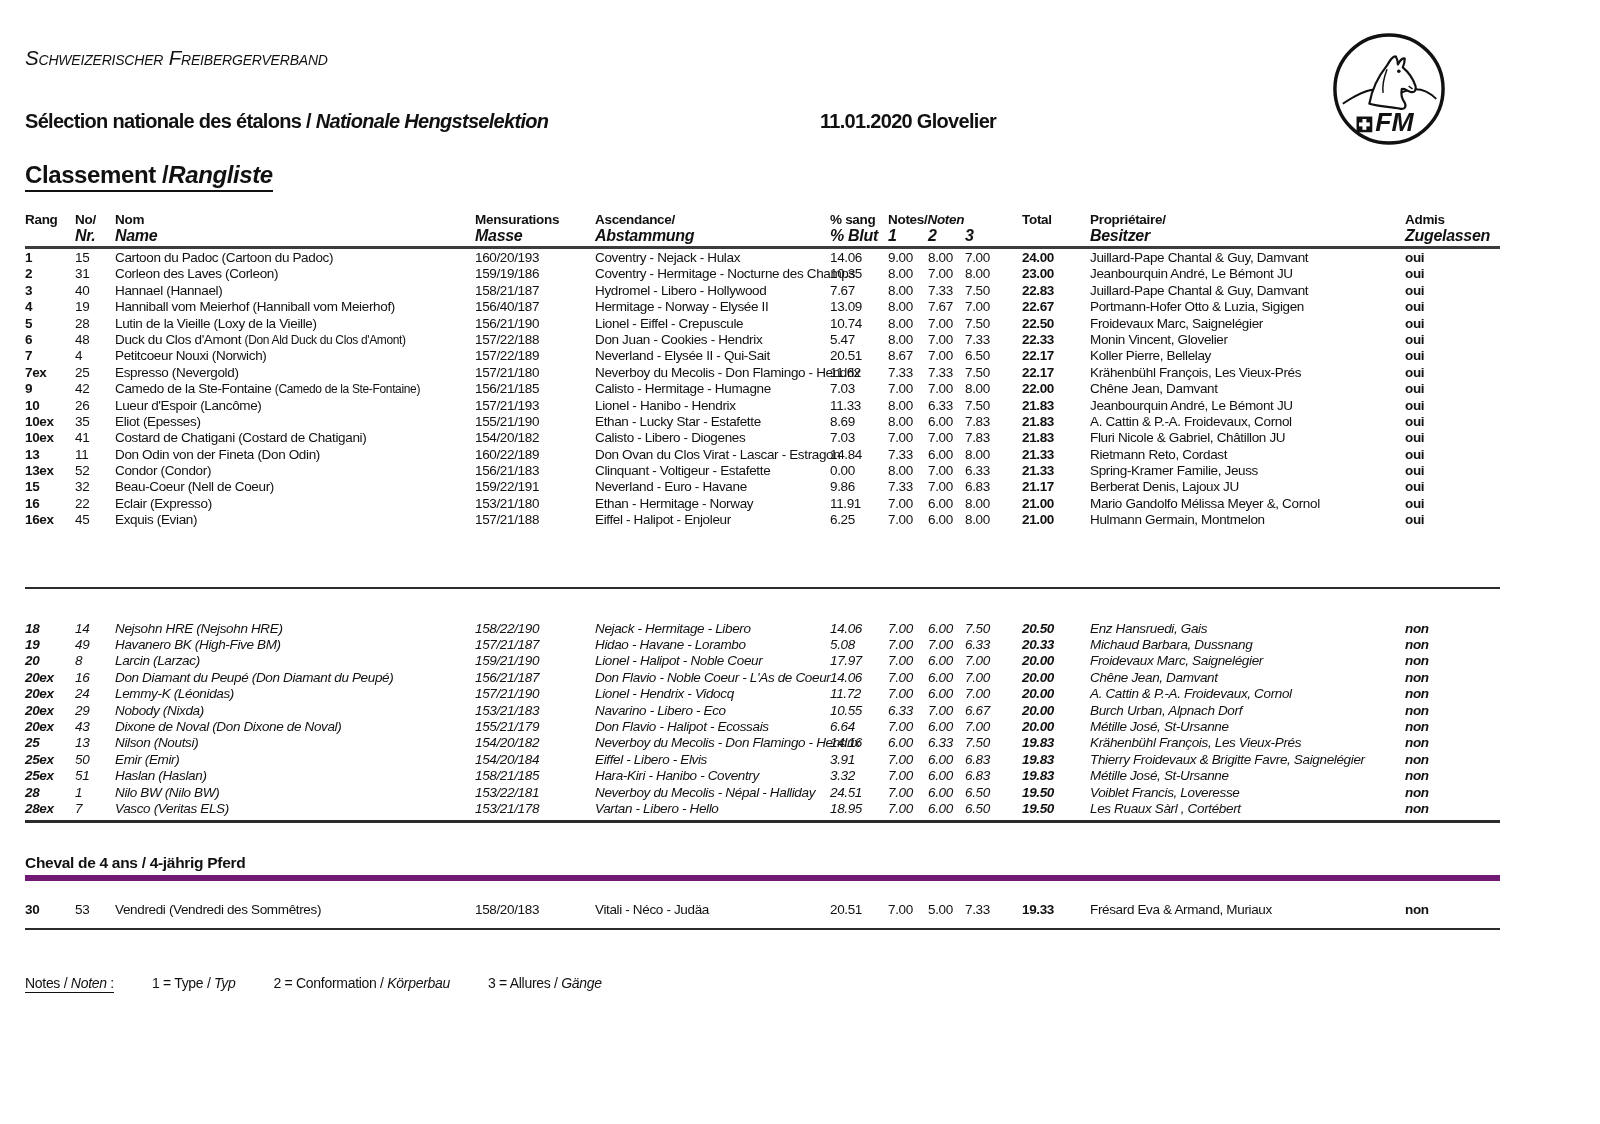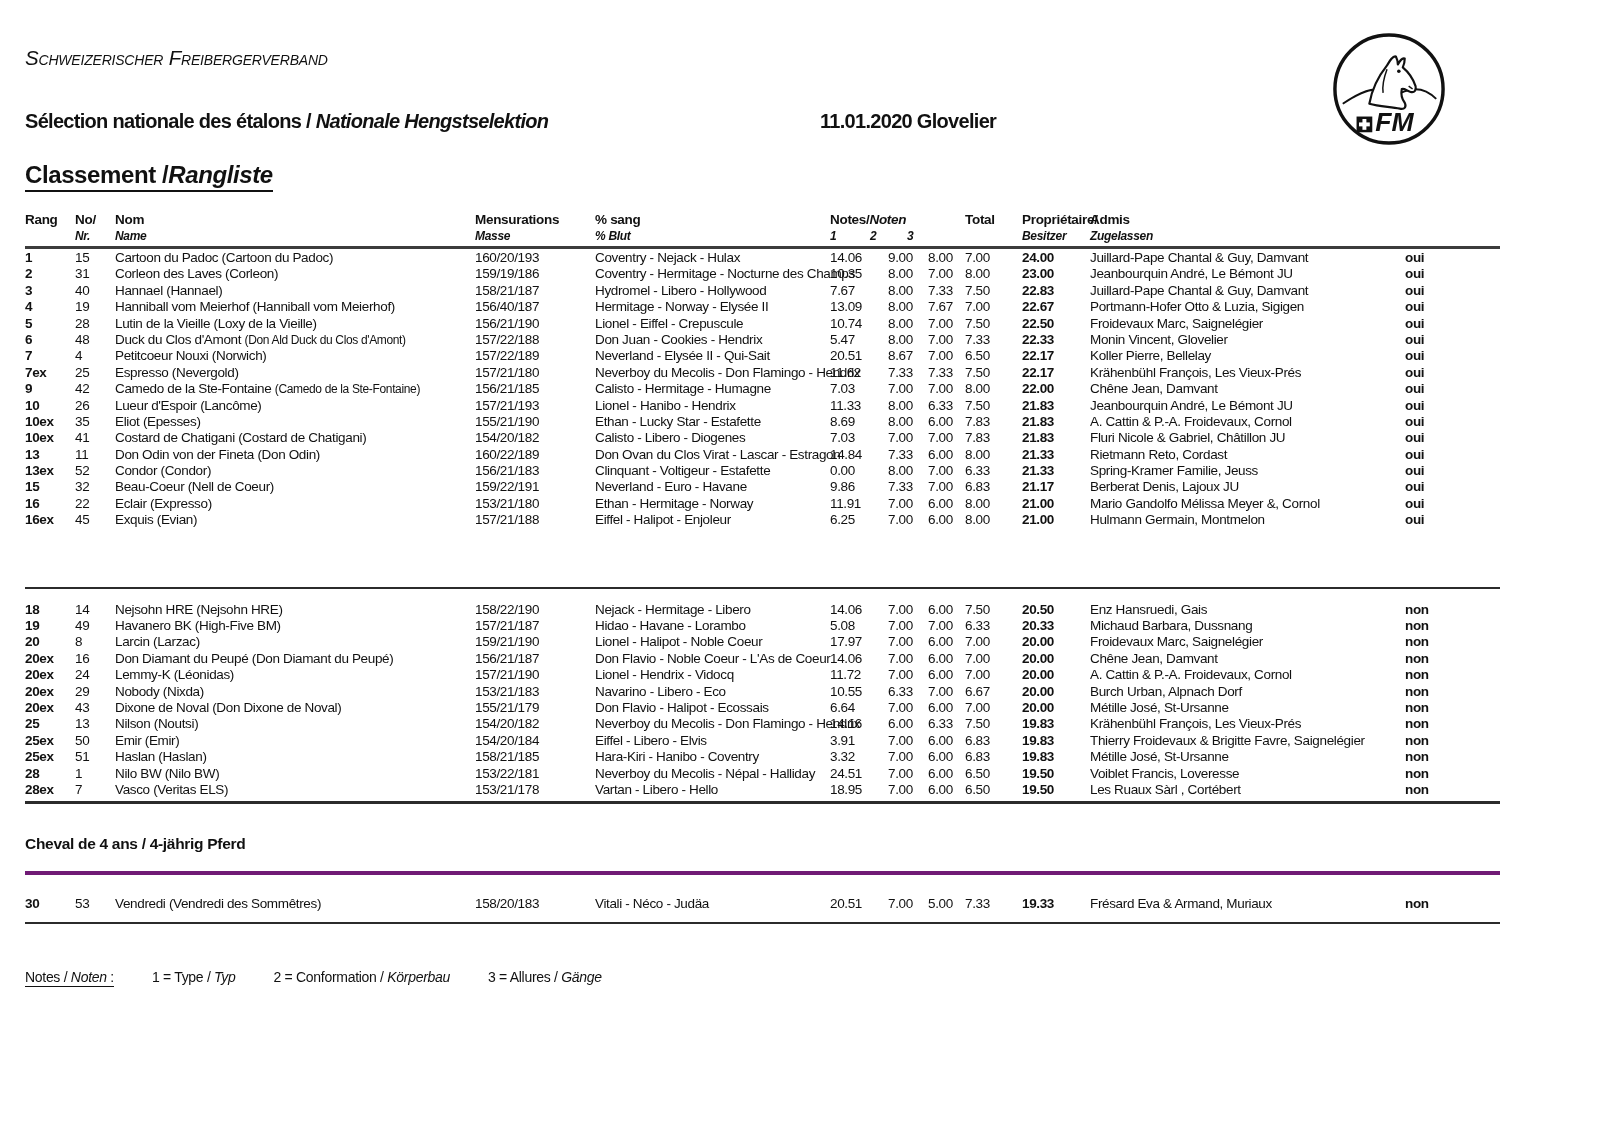--- a/index.html
+++ b/index.html
@@ -23,38 +23,38 @@
   .title .date{position:absolute;left:795px;top:0;font-style:normal;}
 
   
   .section-title{margin-top:24px;font-size:24px;font-weight:bold;letter-spacing:-0.4px;
     display:inline-block;border-bottom:2px solid #111;padding-bottom:1px;}
 
   
   .grid{display:grid;grid-template-columns:50px 40px 360px 120px 235px 58px 40px 37px 57px 68px 315px 95px;}
   .thead{margin-top:20px;border-bottom:3px solid #3c3c3c;padding-bottom:2px;}
   .thead .h1{font-weight:bold;font-size:13.5px;line-height:16px;letter-spacing:-0.3px;white-space:nowrap;}
-  .thead .h2{font-weight:bold;font-style:italic;font-size:12px;line-height:16px;letter-spacing:-0.3px;white-space:nowrap;}
+  .thead .h2{font-weight:bold;font-style:italic;font-size:16px;line-height:16px;letter-spacing:-0.3px;white-space:nowrap;}
   .span3{grid-column:span 3;}
   .notes-sub{display:grid;grid-template-columns:40px 37px 57px;}
 
   .rows{margin-top:1px;}
   .row{height:16.4px;}
   .row>div{font-size:13.5px;line-height:16.4px;letter-spacing:-0.35px;white-space:nowrap;overflow:visible;}
   .b{font-weight:bold;}
   .sm{font-size:12px;}
 
   .hr2{border-top:2px solid #2b2b2b;height:0;}
   .hr3{border-top:3px solid #2b2b2b;height:0;}
   .gap-mid{margin-top:58px;}
-  .rows-2{margin-top:13px;}
+  .rows-2{margin-top:32px;font-style:italic;}
   .hr-after2{margin-top:3px;}
 
   .sub4{margin-top:31px;font-weight:bold;font-size:15.5px;letter-spacing:-0.3px;
-    border-bottom:4px solid #701a75;padding-bottom:18px;}
+    border-bottom:6px solid #701a75;padding-bottom:3px;}
   .rows-3{margin-top:21px;}
   .hr-after3{margin-top:9px;}
 
   .footer{margin-top:45px;font-size:14px;letter-spacing:-0.3px;display:flex;align-items:baseline;}
   .footer .lbl{border-bottom:1.5px solid #111;padding-bottom:1px;}
   .footer .item{margin-left:38px;}
   .footer .item:first-of-type{margin-left:56px;}
 </style>
 </head>
 <body>
@@ -107,20 +107,24 @@
       </div>
       <div>
         <div class="h1">Nom</div>
           <div class="h2">Name</div>
       </div>
       <div>
         <div class="h1">Mensurations</div>
           <div class="h2">Masse</div>
       </div>
       <div>
+        <div class="h1">Ascendance/</div>
+          <div class="h2">Abstammung</div>
+      </div>
+      <div>
         <div class="h1">% sang</div>
           <div class="h2">% Blut</div>
       </div>
       <div class="span3">
         <div class="h1"><span>Notes/</span><span class="it">Noten</span></div>
         <div class="h2 notes-sub">
           <span>1</span>
           <span>2</span>
           <span>3</span>
         </div>

